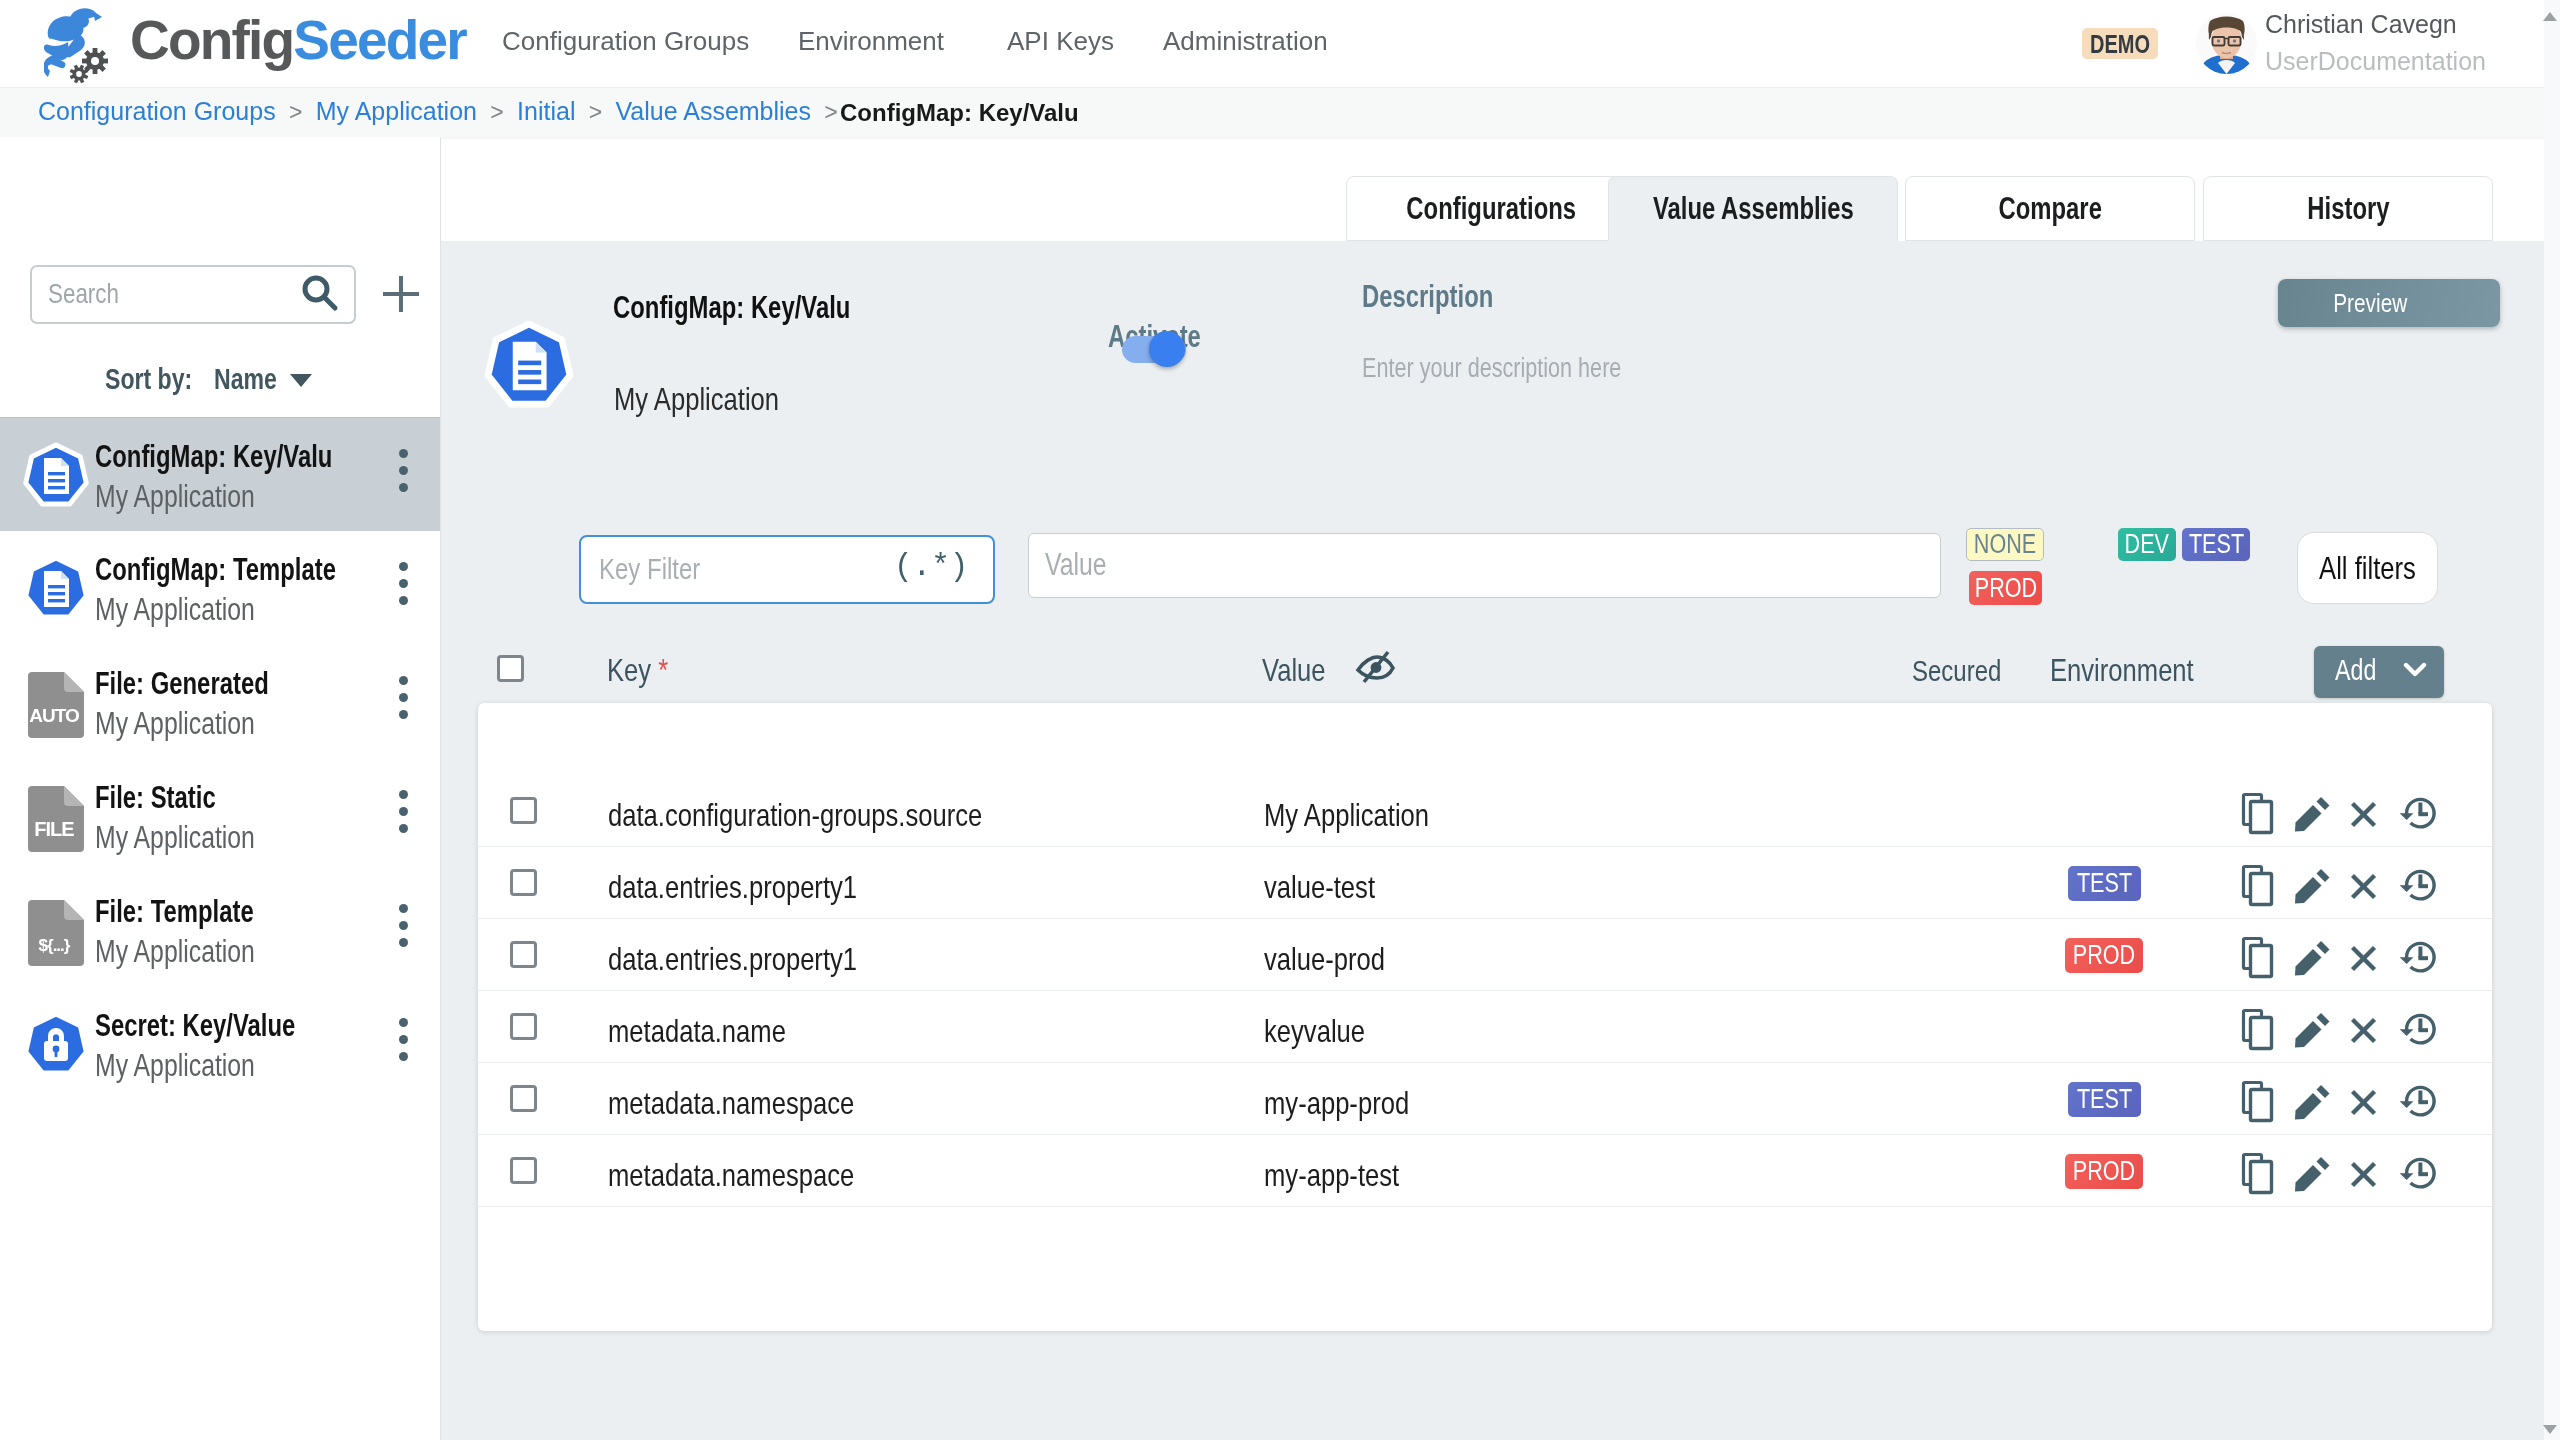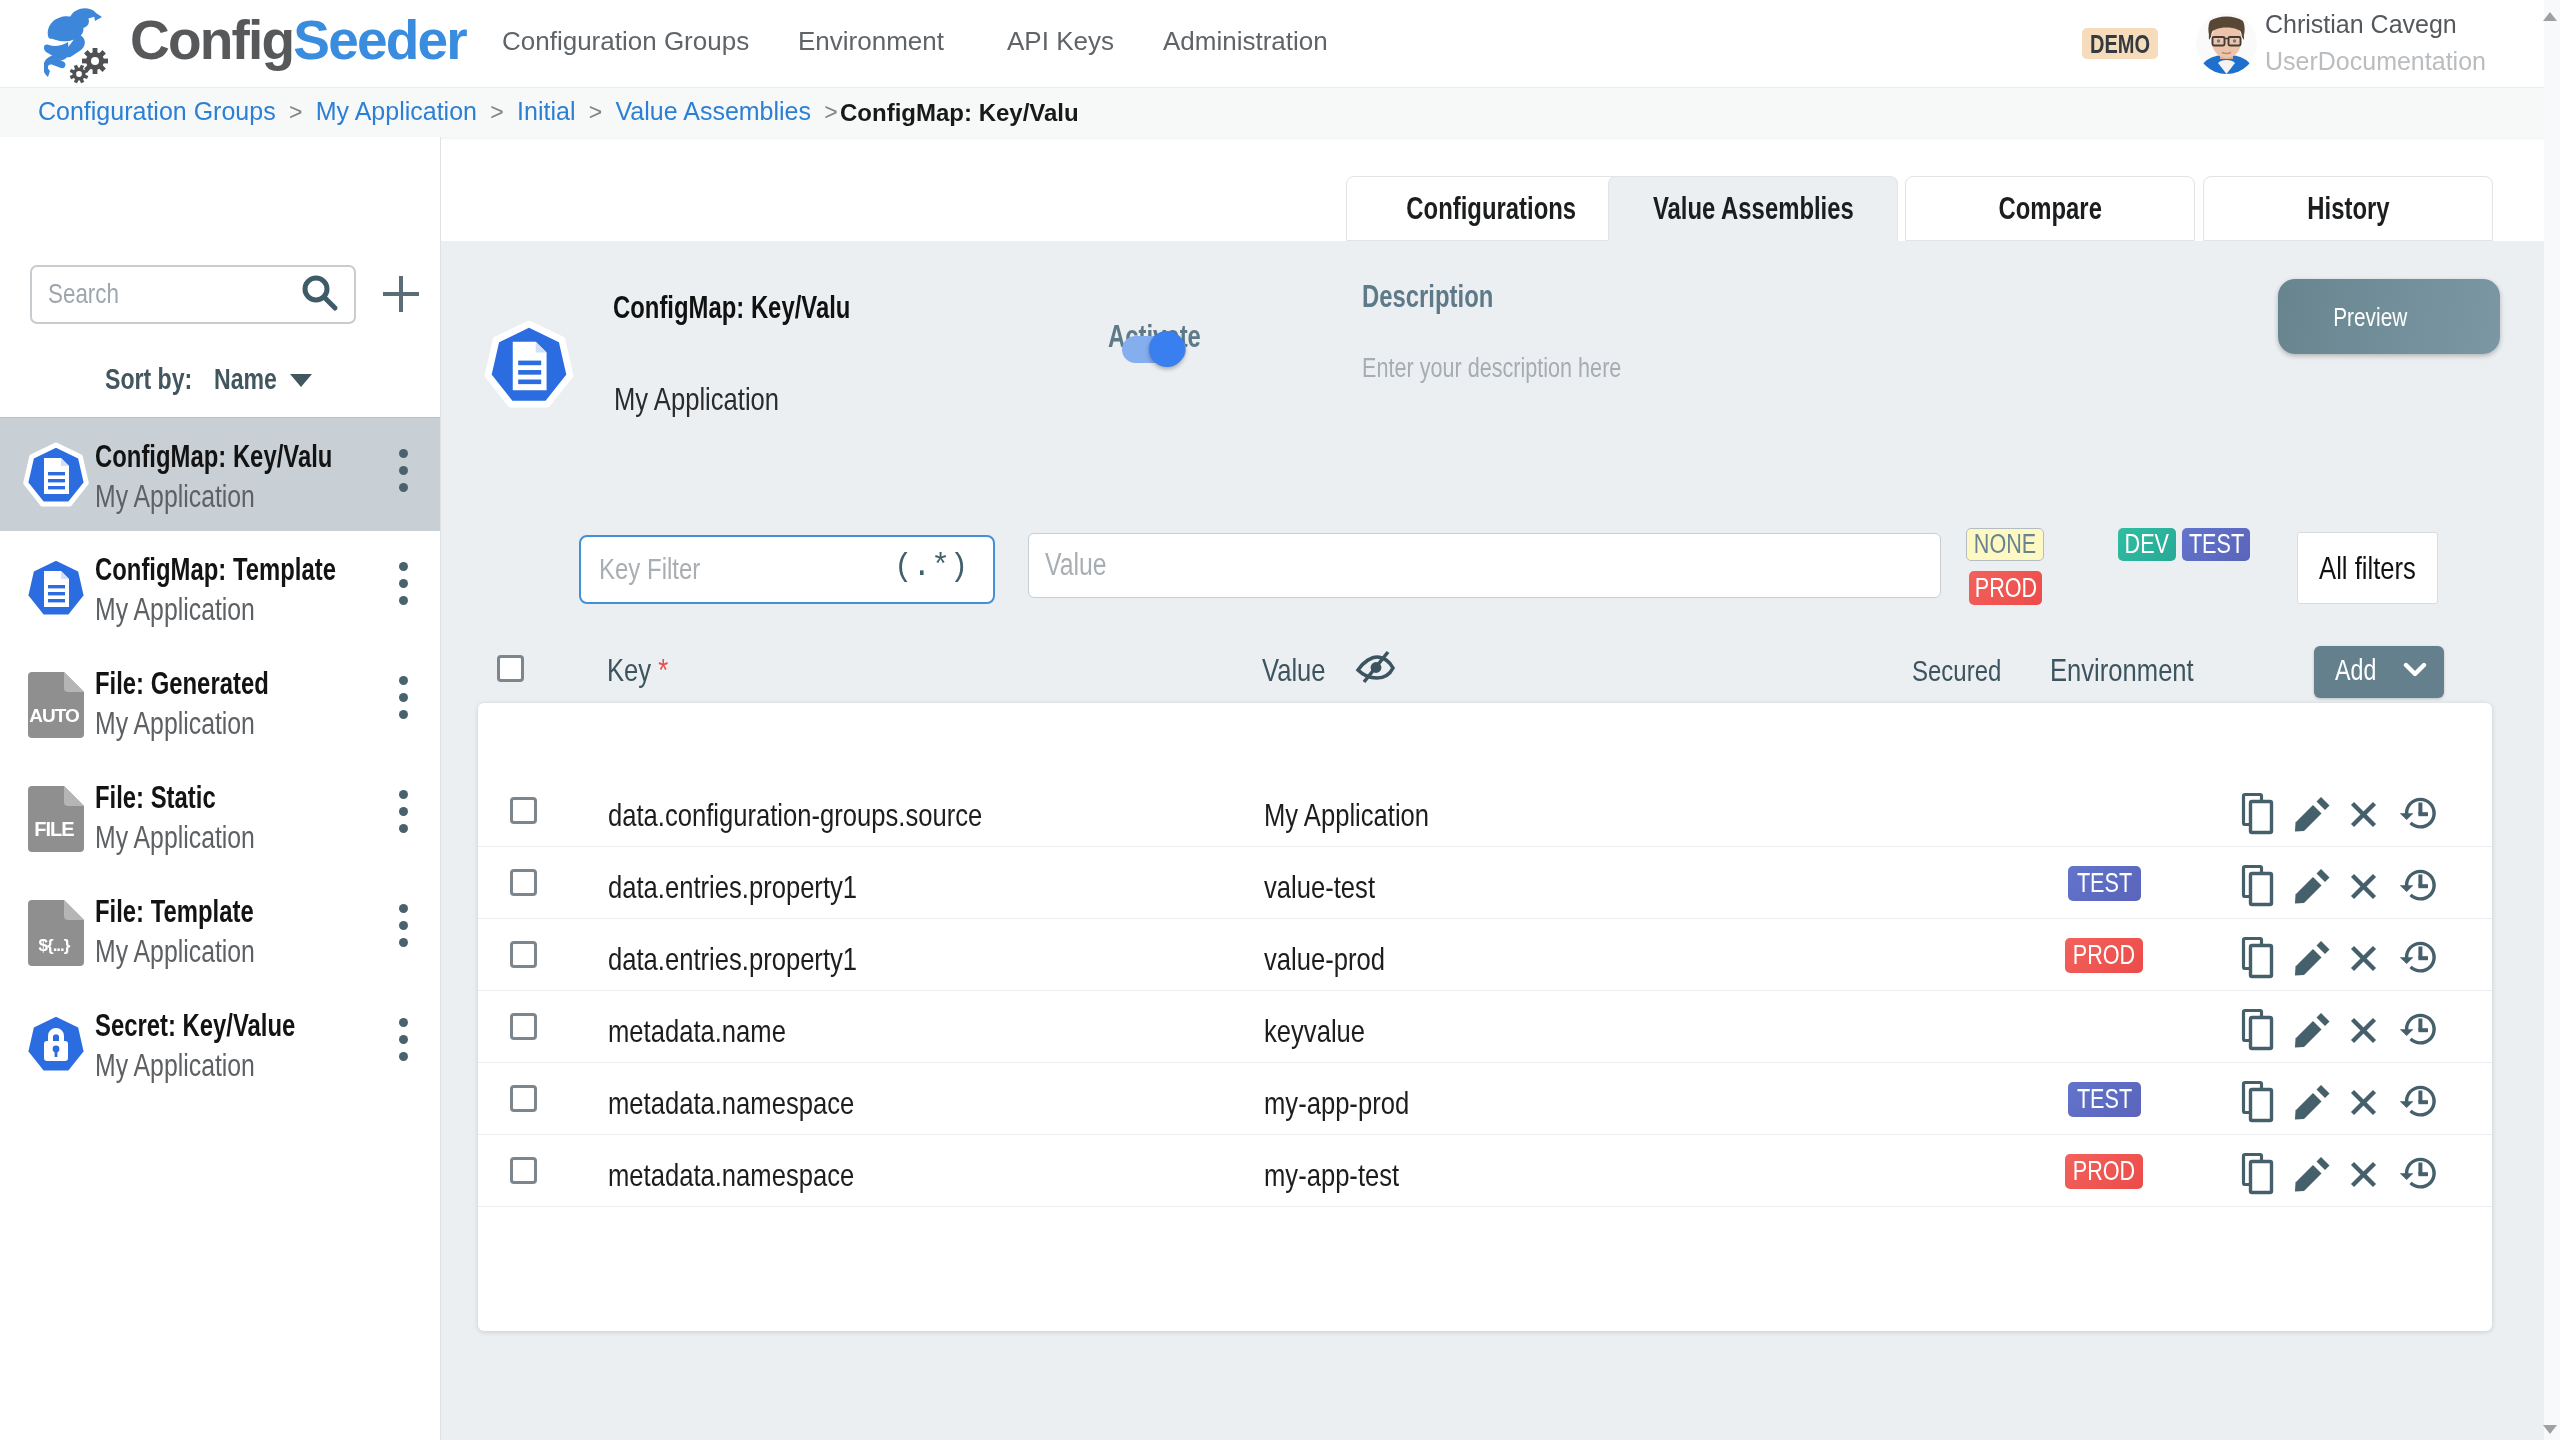--- a/index.html
+++ b/index.html
@@ -28,28 +28,28 @@
 .item { position:absolute; left:0; width:440px; height:114px; }
 .item .t { position:absolute; left:95px; top:21px; font-size:31px; font-weight:700; color:#131313; }
 .item .s { position:absolute; left:95px; top:61px; font-size:31px; color:#5d6164; }
 .dots { position:absolute; left:399px; top:31px; width:10px; height:50px; }
 .dots i { display:block; width:9px; height:9px; border-radius:50%; background:#4a626e; margin-bottom:8px; }
 
 .tab { position:absolute; top:176px; width:290px; height:65px; background:#fff; border:1px solid #e0e4e6; border-radius:8px 8px 0 0; font-weight:700; font-size:31px; color:#1b1d1e; }
 .tab.sel { background:#eceff1; border-bottom-color:#eceff1; }
 
 .lbl { font-size:31px; font-weight:700; color:#5e7a88; }
-.btn-preview { position:absolute; left:2278px; top:279px; width:222px; height:75px; padding-right:37px; border-radius:17px; background:linear-gradient(100deg,#68848e 0%,#74909c 60%,#7b97a3 100%); box-shadow:0 2px 5px rgba(0,0,0,.25); color:#fff; font-size:26px; }
+.btn-preview { position:absolute; left:2278px; top:279px; width:222px; height:48px; padding-right:37px; border-radius:8px; background:linear-gradient(100deg,#68848e 0%,#74909c 60%,#7b97a3 100%); box-shadow:0 2px 5px rgba(0,0,0,.25); color:#fff; font-size:26px; }
 .toggletrack { position:absolute; left:1122px; top:336px; width:64px; height:27px; border-radius:14px; background:#85aeee; }
 .toggleknob { position:absolute; left:1149px; top:331px; width:36px; height:36px; border-radius:50%; background:#3a7ff0; box-shadow:0 2px 4px rgba(0,0,0,.3); }
 
 .keyfilter { position:absolute; left:579px; top:535px; width:416px; height:69px; border:2px solid #4490d8; border-radius:8px; background:#fff; }
 .valfilter { position:absolute; left:1028px; top:533px; width:913px; height:65px; border:1px solid #c9ced2; border-radius:6px; background:#fff; }
 .badge { position:absolute; height:33px; border-radius:5px; color:#fff; font-size:27px; }
-.btn-allfilters { position:absolute; left:2297px; top:532px; width:141px; height:72px; background:#fff; border:1px solid #d9dcde; border-radius:3px; color:#111; font-size:32px; }
+.btn-allfilters { position:absolute; left:2297px; top:532px; width:141px; height:72px; background:#fff; border:1px solid #d9dcde; border-radius:17px; color:#111; font-size:32px; }
 
 .cb { position:absolute; width:27px; height:27px; border:3px solid #7d868c; border-radius:4px; background:#fff; }
 .th { position:absolute; font-size:32px; color:#3c545f; top:652px; }
 .btn-add { position:absolute; left:2314px; top:646px; width:130px; height:52px; background:#64808d; border-radius:6px; box-shadow:0 1px 3px rgba(0,0,0,.2); }
 .card { position:absolute; left:478px; top:703px; width:2014px; height:628px; background:#fff; border-radius:6px; box-shadow:0 1px 5px rgba(0,0,0,.15); }
 .row { position:absolute; left:0; width:2014px; height:72px; border-bottom:1px solid #ecedee; }
 .row .k { position:absolute; left:130px; top:22px; font-size:32px; color:#1d1d1d; }
 .row .v { position:absolute; left:786px; top:22px; font-size:32px; color:#1d1d1d; }
 .ebadge { position:absolute; top:19px; height:35px; border-radius:5px; color:#fff; font-size:27px; }
 .icell { position:absolute; top:0; height:72px; }

